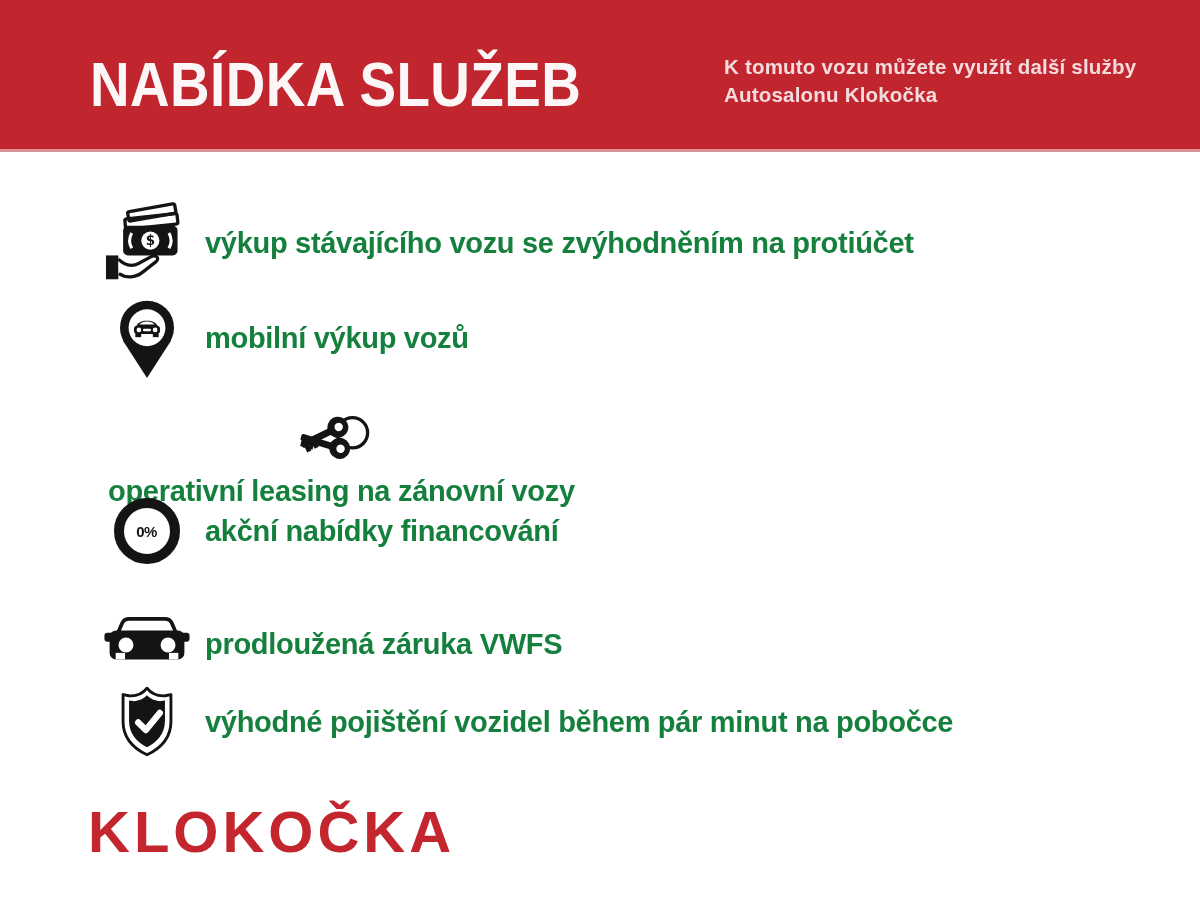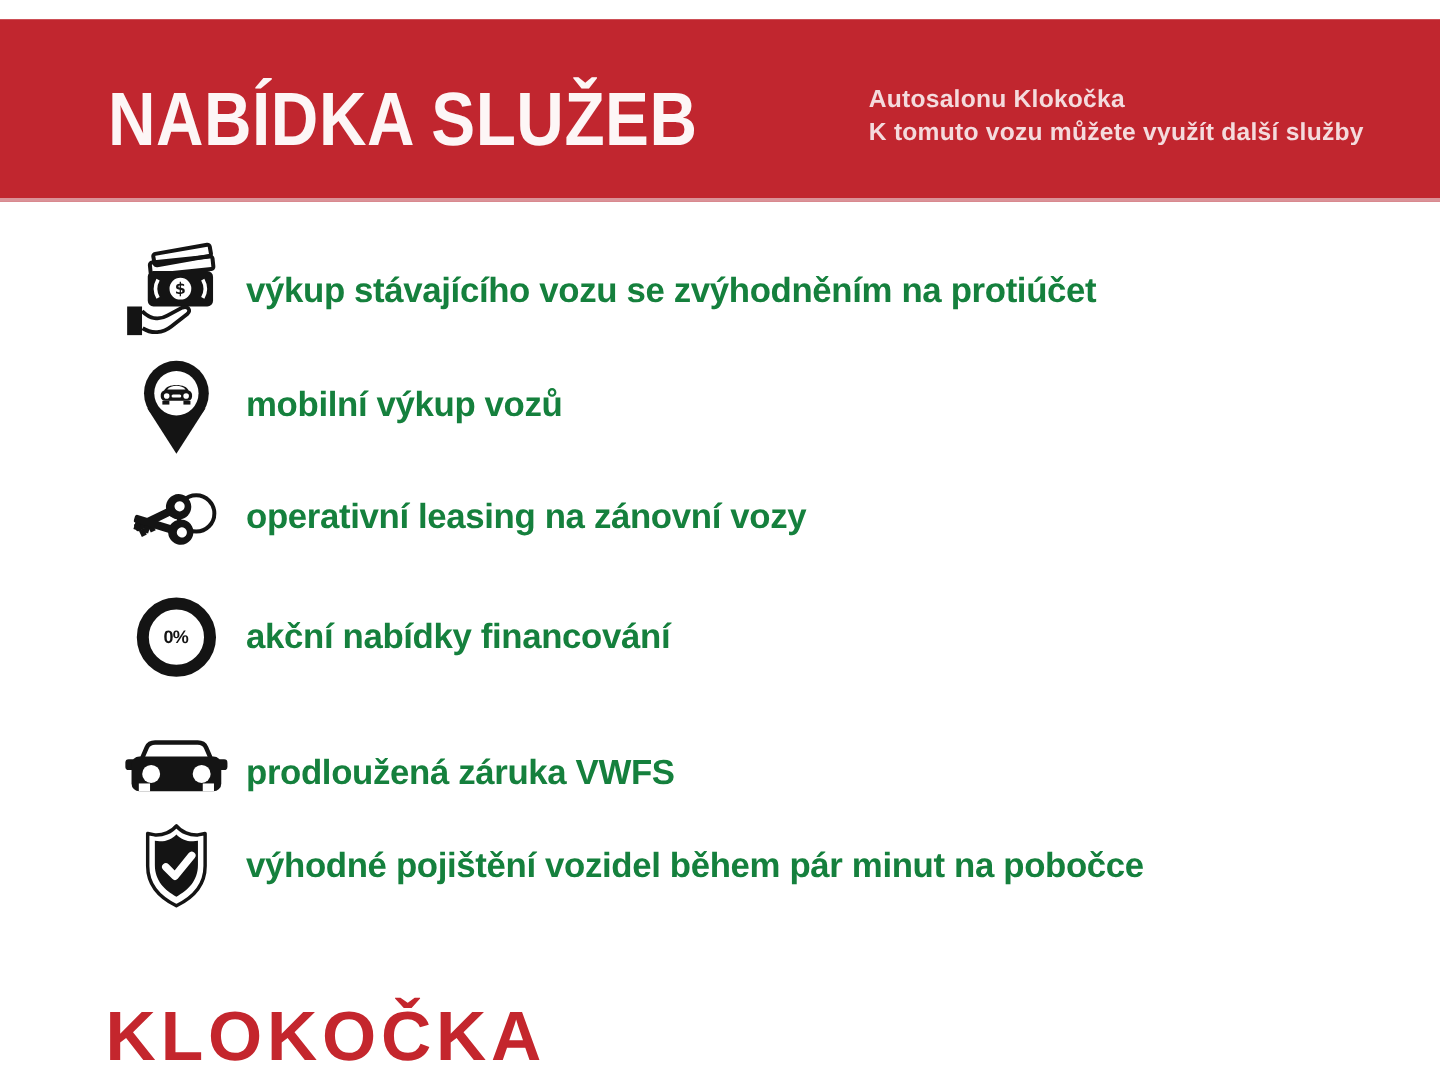--- a/index.html
+++ b/index.html
@@ -9,21 +9,21 @@
     width: 1200px;
     height: 899px;
     background: #ffffff;
     overflow: hidden;
     font-family: "Liberation Sans", sans-serif;
   }
 
   
   .header {
     position: absolute;
-    left: 0; top: 16px;
+    left: 0; top: 0;
     width: 1200px; height: 152px;
     background: #C1262F;
     border-bottom: 3px solid #DA9298;
   }
   .header-title {
     position: absolute;
     left: 90px; top: 53px;
     font-size: 63px;
     line-height: 1;
     font-weight: bold;
@@ -84,33 +84,32 @@
   
   .logo {
     position: absolute;
     left: 88px; top: 803px;
     font-size: 58px;
     line-height: 1;
     font-weight: bold;
     color: #C4262D;
     letter-spacing: 4px;
     white-space: nowrap;
-    margin-top: 32px;
   }
 </style>
 </head>
 <body>
 
 <div class="canvas">
 
   <div class="header">
     <div class="header-title">NABÍDKA SLUŽEB</div>
     <div class="header-subtitle">
+      <div>K tomuto vozu můžete využít další služby</div>
       <div>Autosalonu Klokočka</div>
-      <div>K tomuto vozu můžete využít další služby</div>
     </div>
   </div>
 
   <div class="row" style="top:197px;">
     <div class="icon-box">
       <svg viewBox="0 0 88 88" width="84" height="84" aria-hidden="true">
         <g fill="none" stroke="#141414">
           <rect x="24" y="7" width="50" height="10" rx="2" stroke-width="3.5" transform="rotate(-10 49 12)"></rect>
           <rect x="21" y="16" width="55" height="11" rx="2" stroke-width="3.5" transform="rotate(-6 48 21)"></rect>
         </g>
@@ -138,21 +137,21 @@
         <circle cx="31" cy="36.5" r="2.6" fill="#fff"></circle>
         <circle cx="49" cy="36.5" r="2.6" fill="#fff"></circle>
         <rect x="35.5" y="35.2" width="9" height="2.8" rx="1.4" fill="#fff"></rect>
         <rect x="27" y="41" width="6.5" height="3.5" fill="#141414"></rect>
         <rect x="46.5" y="41" width="6.5" height="3.5" fill="#141414"></rect>
       </svg>
     </div>
     <div class="row-label">mobilní výkup vozů</div>
   </div>
 
-  <div class="row" style="top:385px;">
+  <div class="row" style="top:398px;flex-direction:column;">
     <div class="icon-box">
       <svg viewBox="0 0 96 84" width="88" height="77" aria-hidden="true">
         <circle cx="66" cy="38" r="16.5" fill="none" stroke="#141414" stroke-width="3.6"></circle>
         <g transform="rotate(-26 50 32)">
           <rect x="6" y="28.5" width="36" height="7.5" rx="2" fill="#141414"></rect>
           <rect x="8" y="35.5" width="5" height="6.5" fill="#141414"></rect>
           <rect x="17" y="35.5" width="5" height="6.5" fill="#141414"></rect>
           <circle cx="50" cy="32" r="11.5" fill="#141414"></circle>
           <circle cx="51" cy="32" r="4.6" fill="#fff"></circle>
         </g>

